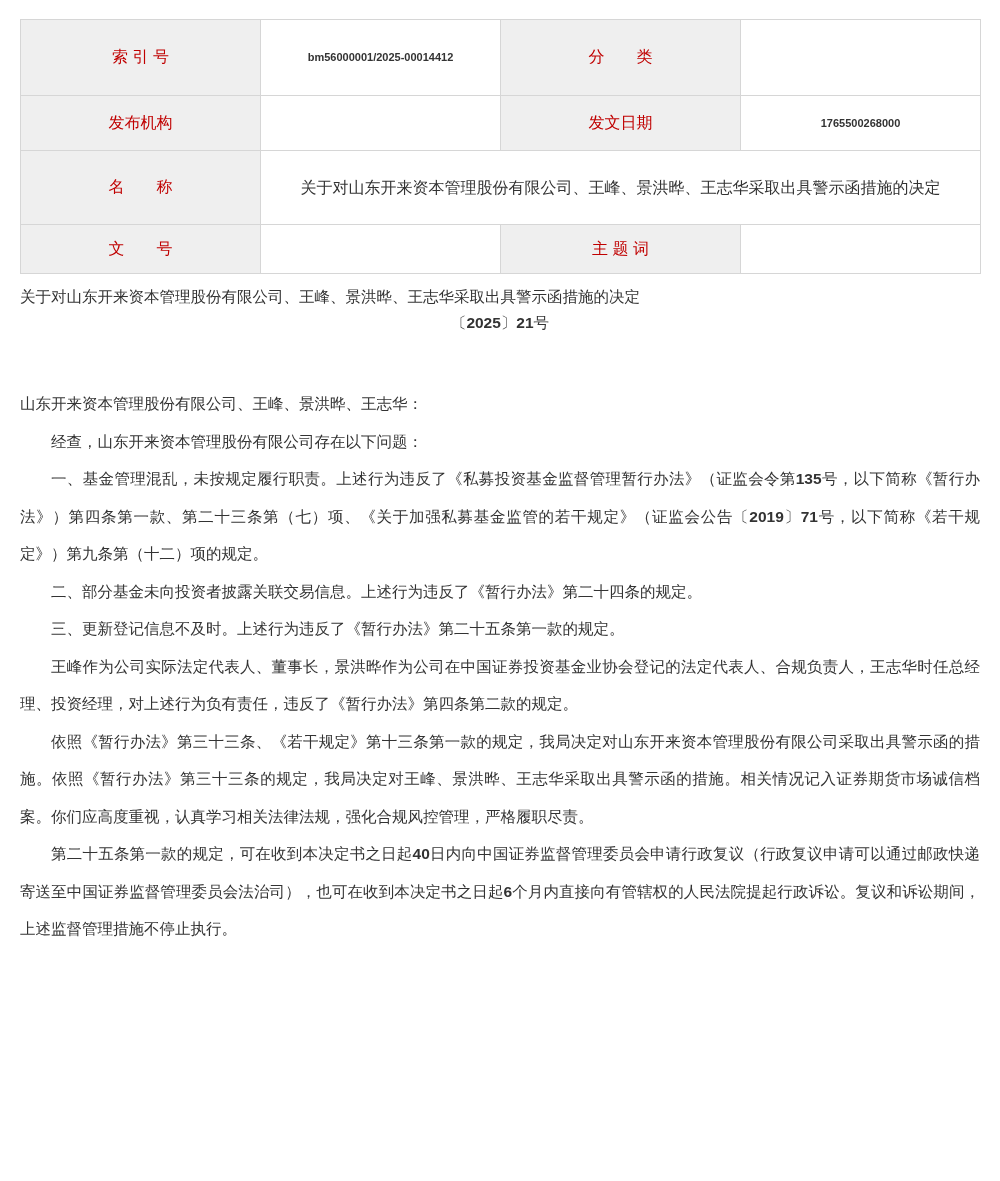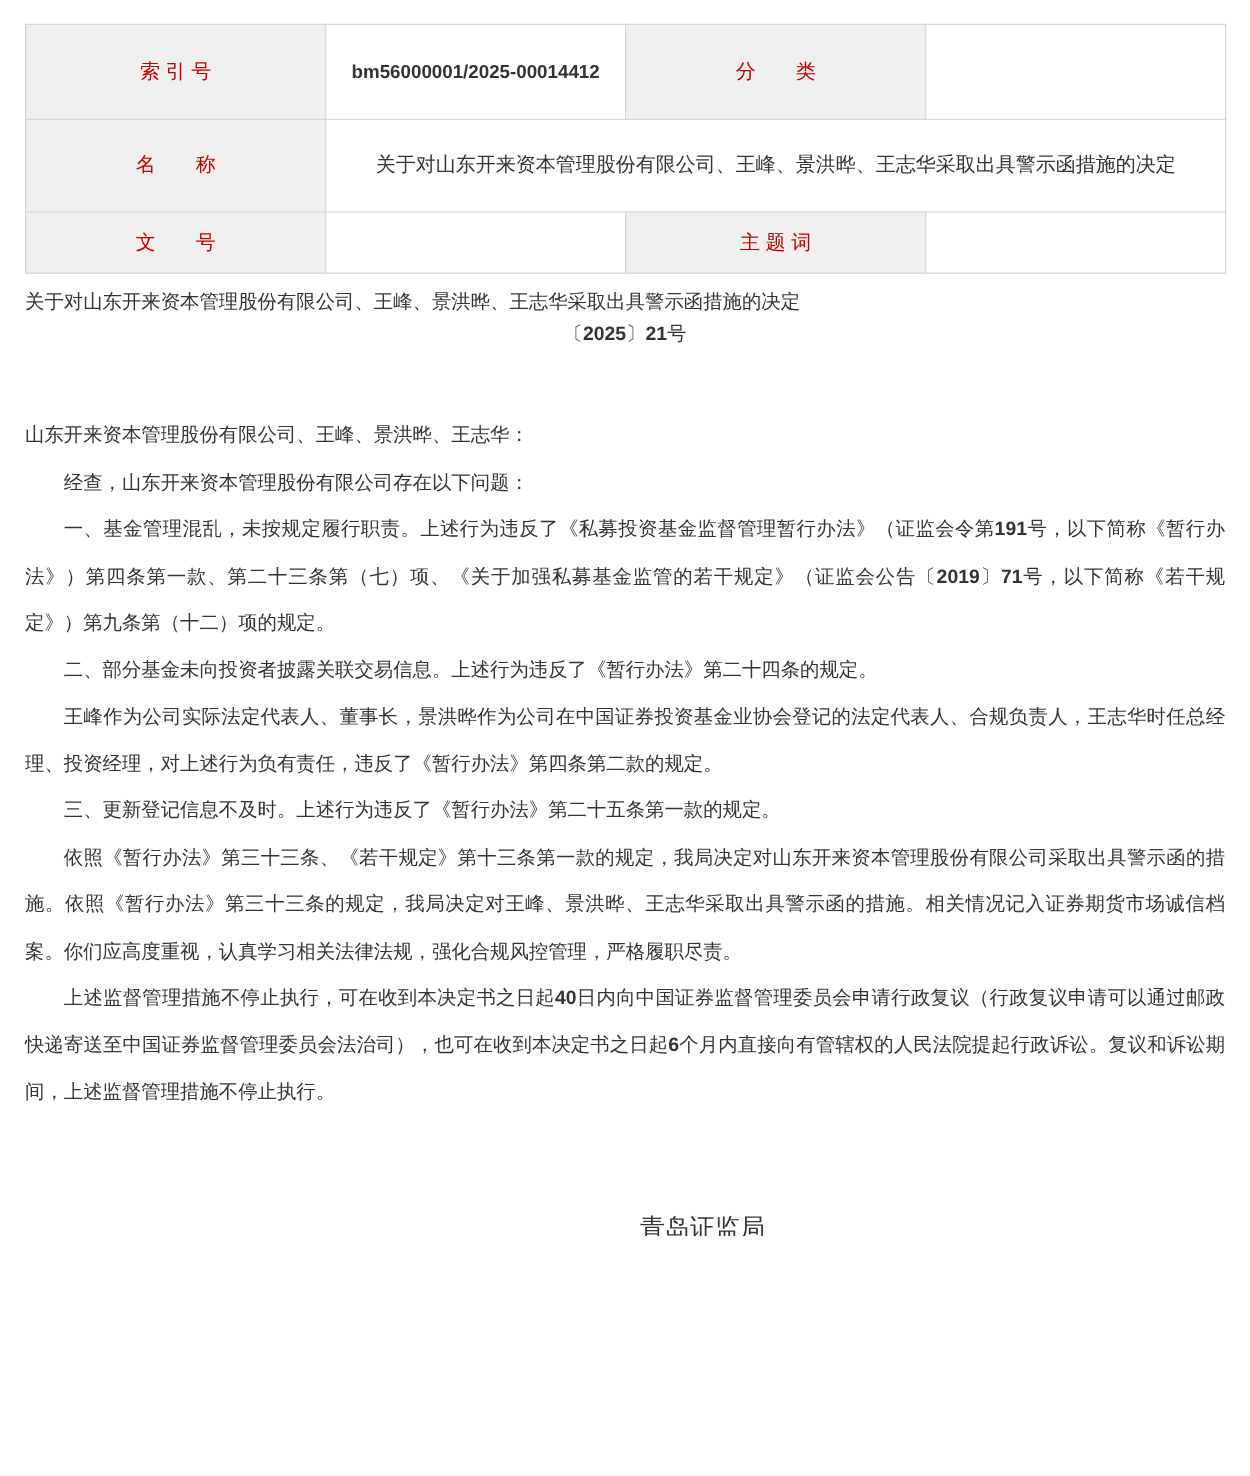--- a/index.html
+++ b/index.html
@@ -36,21 +36,21 @@
   tr.r3 { height: 74px; }
   tr.r4 { height: 49px; }
   td.lbl {
     background: #efefef;
     color: #c00000;
     font-size: 16px;
     font-weight: 400;
   }
   td.val {
     color: #333333;
-    font-size: 15px;
+    font-size: 11px;
     font-weight: 700;
     line-height: 21px;
   }
   td.val-index { padding: 0 28px; }
   td.val-name {
     font-weight: 400;
     font-size: 16px;
     line-height: 25px;
     padding: 0 45px;
   }
@@ -137,45 +137,51 @@
         <col>
         <col>
       </colgroup>
     <tbody>
         <tr class="r1">
       <td class="lbl">索 引 号</td>
       <td class="val val-index">bm56000001/2025-00014412</td>
       <td class="lbl">分　　类</td>
       <td class="val"></td>
     </tr>
+    <tr class="r2">
+      <td class="lbl">发布机构</td>
+      <td class="val"></td>
+      <td class="lbl">发文日期</td>
+      <td class="val">1765500268000</td>
+    </tr>
     <tr class="r3">
       <td class="lbl">名　　称</td>
       <td class="val val-name" colspan="3">关于对山东开来资本管理股份有限公司、王峰、景洪晔、王志华采取出具警示函措施的决定</td>
     </tr>
     <tr class="r4">
       <td class="lbl">文　　号</td>
       <td class="val"></td>
       <td class="lbl">主 题 词</td>
       <td class="val"></td>
     </tr>
   </tbody>
     </table>
 
   <div class="doc-title">关于对山东开来资本管理股份有限公司、王峰、景洪晔、王志华采取出具警示函措施的决定</div>
   <div class="doc-number"><span>〔</span><span class="bold-num">2025</span><span>〕</span><span class="bold-num">21</span><span>号</span></div>
 
   <div class="doc-body">
       <p><span>山东开来资本管理股份有限公司、王峰、景洪晔、王志华：</span></p>
       <p class="indent"><span>经查，山东开来资本管理股份有限公司存在以下问题：</span></p>
-      <p class="indent"><span>一、基金管理混乱，未按规定履行职责。上述行为违反了《私募投资基金监督管理暂行办法》（证监会令第</span><span class="bold-num">191</span><span>号，以下简称《暂行办法》）第四条第一款、第二十三条第（七）项、《关于加强私募基金监管的若干规定》（证监会公告〔</span><span class="bold-num">2019</span><span>〕</span><span class="bold-num">71</span><span>号，以下简称《若干规定》）第九条第（十二）项的规定。</span></p>
+      <p class="indent"><span>一、基金管理混乱，未按规定履行职责。上述行为违反了《私募投资基金监督管理暂行办法》（证监会令第</span><span class="bold-num">135</span><span>号，以下简称《暂行办法》）第四条第一款、第二十三条第（七）项、《关于加强私募基金监管的若干规定》（证监会公告〔</span><span class="bold-num">2019</span><span>〕</span><span class="bold-num">71</span><span>号，以下简称《若干规定》）第九条第（十二）项的规定。</span></p>
       <p class="indent"><span>二、部分基金未向投资者披露关联交易信息。上述行为违反了《暂行办法》第二十四条的规定。</span></p>
+      <p class="indent"><span>三、更新登记信息不及时。上述行为违反了《暂行办法》第二十五条第一款的规定。</span></p>
       <p class="indent"><span>王峰作为公司实际法定代表人、董事长，景洪晔作为公司在中国证券投资基金业协会登记的法定代表人、合规负责人，王志华时任总经理、投资经理，对上述行为负有责任，违反了《暂行办法》第四条第二款的规定。</span></p>
-      <p class="indent"><span>三、更新登记信息不及时。上述行为违反了《暂行办法》第二十五条第一款的规定。</span></p>
       <p class="indent"><span>依照《暂行办法》第三十三条、《若干规定》第十三条第一款的规定，我局决定对山东开来资本管理股份有限公司采取出具警示函的措施。依照《暂行办法》第三十三条的规定，我局决定对王峰、景洪晔、王志华采取出具警示函的措施。相关情况记入证券期货市场诚信档案。你们应高度重视，认真学习相关法律法规，强化合规风控管理，严格履职尽责。</span></p>
-      <p class="indent"><span>上述监督管理措施不停止执行，可在收到本决定书之日起</span><span class="bold-num">40</span><span>日内向中国证券监督管理委员会申请行政复议（行政复议申请可以通过邮政快递寄送至中国证券监督管理委员会法治司），也可在收到本决定书之日起</span><span class="bold-num">6</span><span>个月内直接向有管辖权的人民法院提起行政诉讼。复议和诉讼期间，上述监督管理措施不停止执行。</span></p>
+      <p class="indent"><span>第二十五条第一款的规定，可在收到本决定书之日起</span><span class="bold-num">40</span><span>日内向中国证券监督管理委员会申请行政复议（行政复议申请可以通过邮政快递寄送至中国证券监督管理委员会法治司），也可在收到本决定书之日起</span><span class="bold-num">6</span><span>个月内直接向有管辖权的人民法院提起行政诉讼。复议和诉讼期间，上述监督管理措施不停止执行。</span></p>
     </div>
 
   <div class="sig-agency">青岛证监局</div>
   <div class="sig-date"><span class="bold-num">2025</span><span class="bold-num">年</span><span class="bold-num">12</span><span class="bold-num">月</span><span class="bold-num">12</span><span class="bold-num">日</span></div>
 
   <div class="footer-icon">
     <span class="sq sq1"></span>
     <span class="sq sq2"></span>
     <span class="bar"></span>
   </div>

